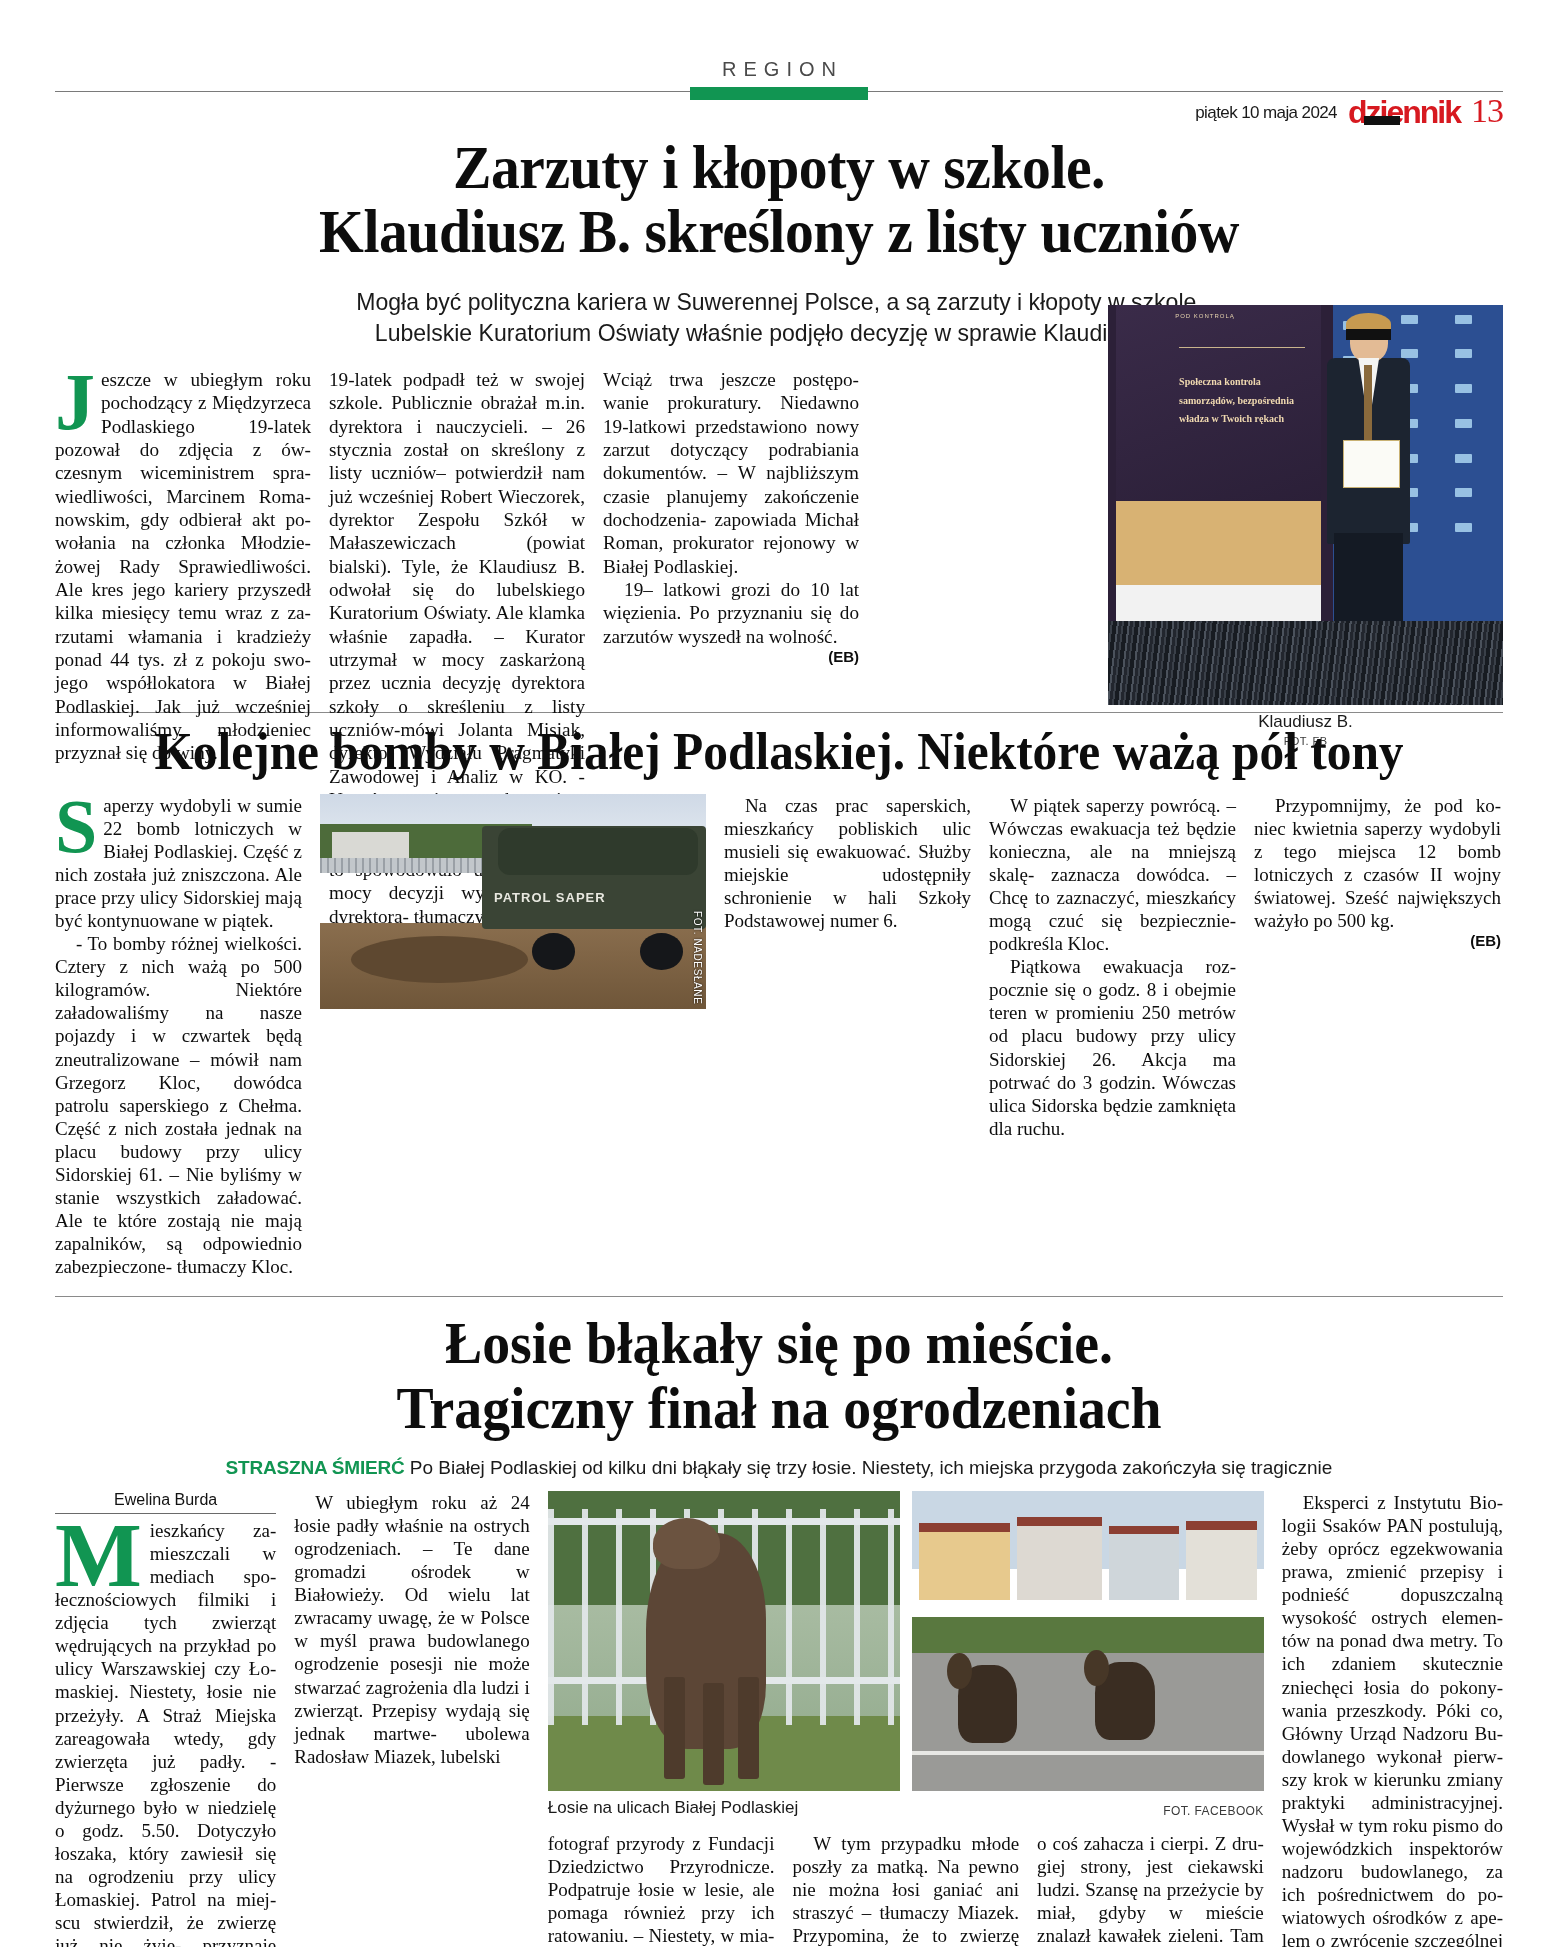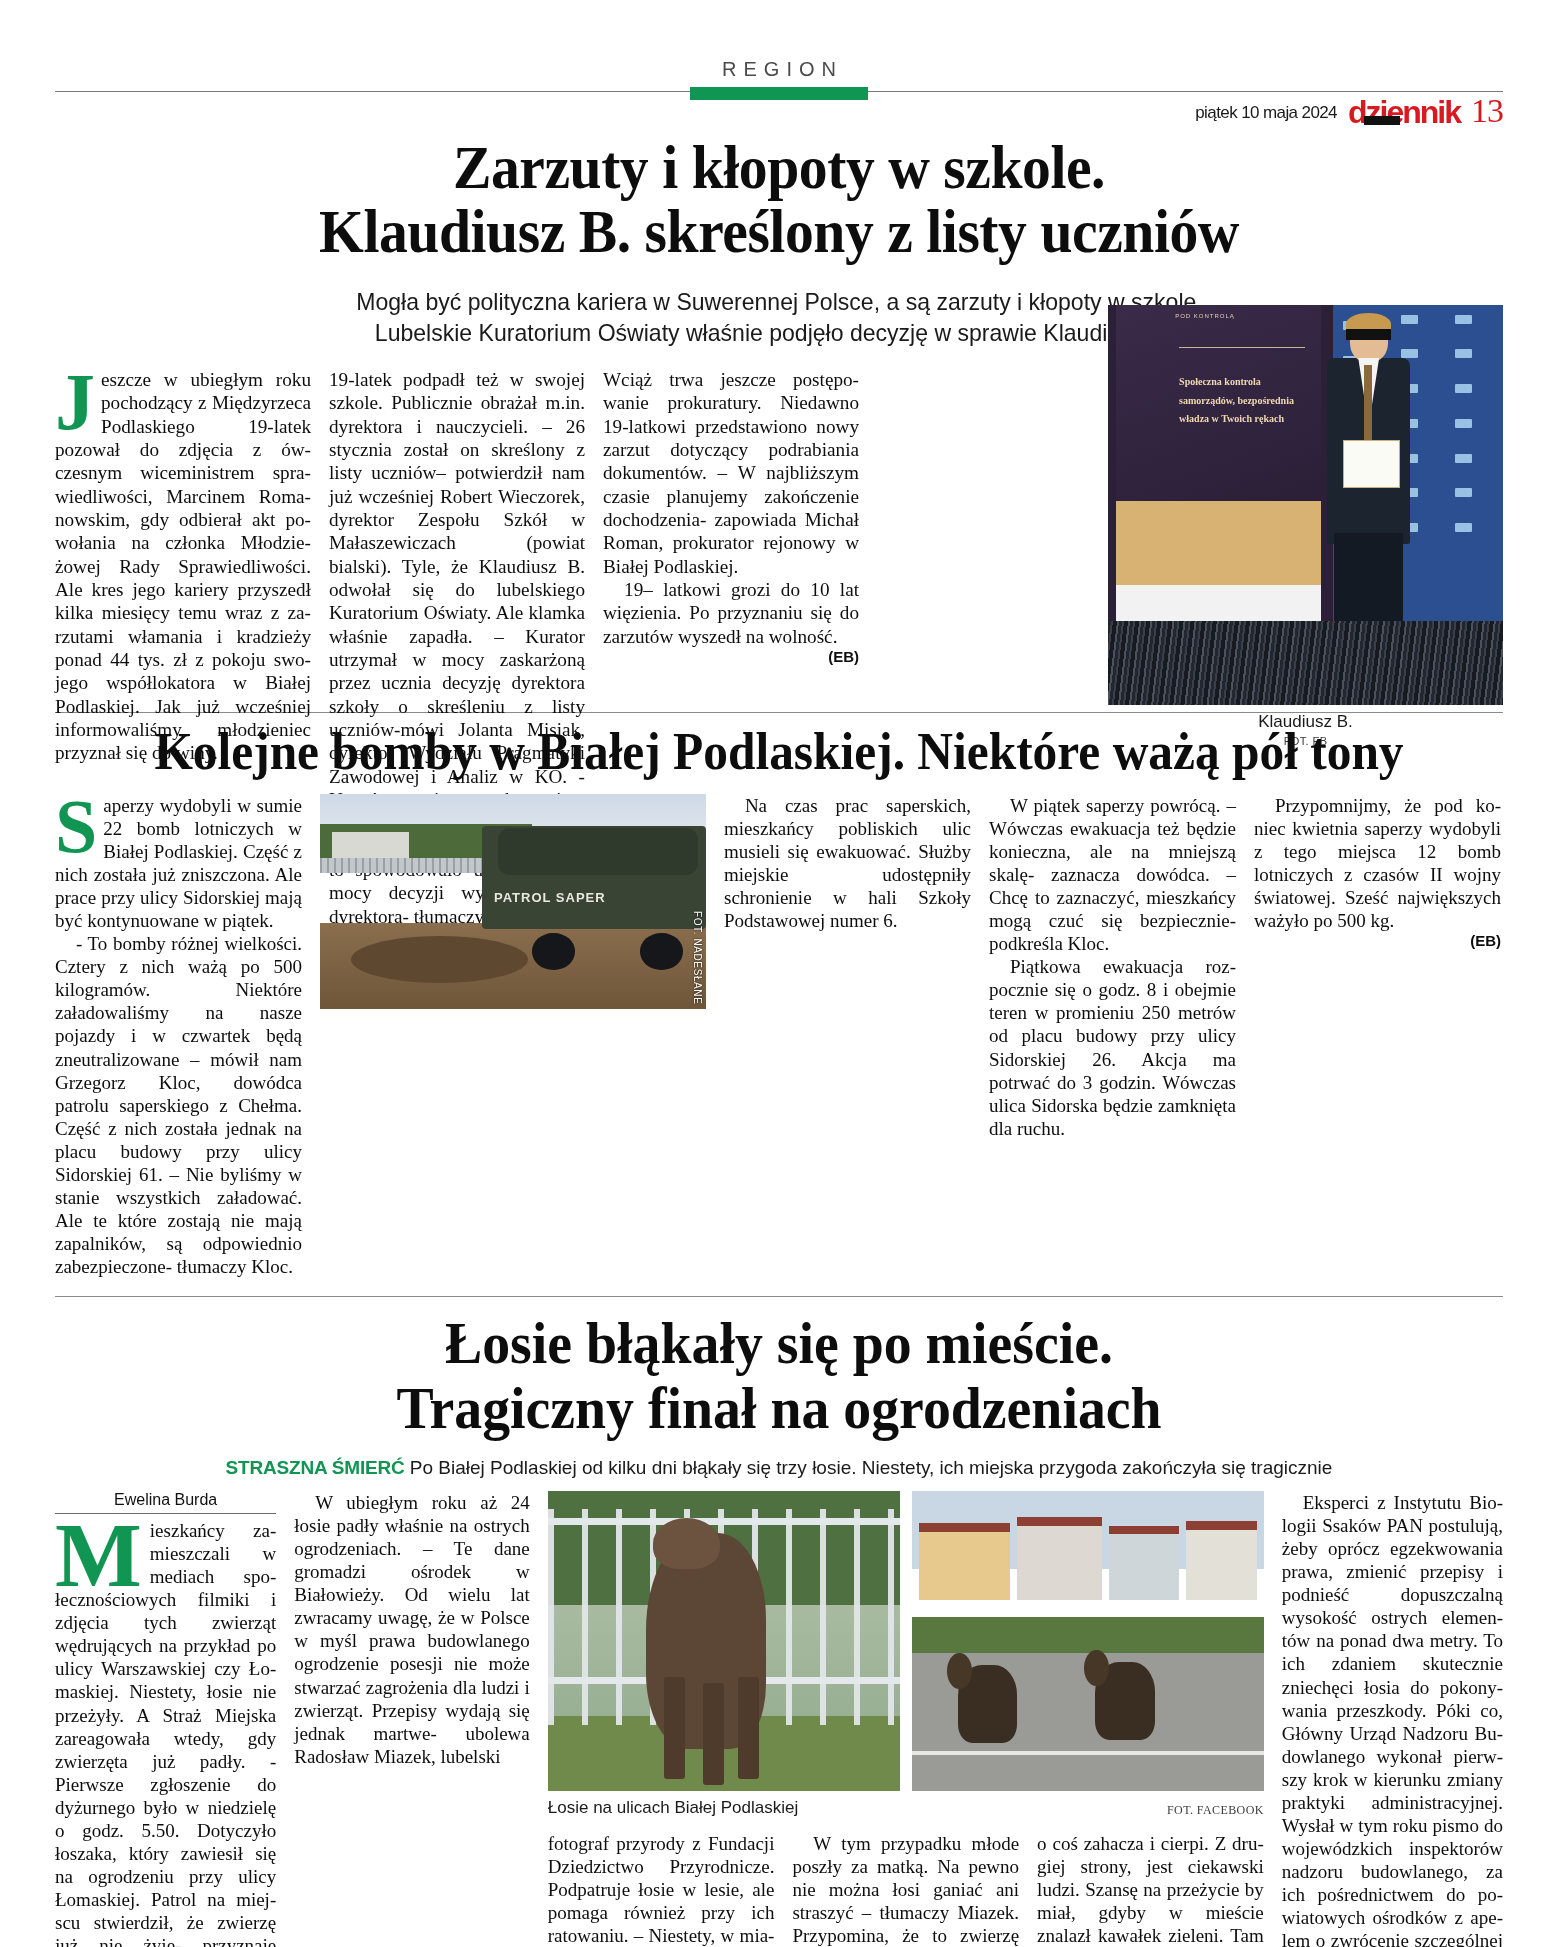--- a/index.html
+++ b/index.html
@@ -130,21 +130,21 @@
   .a3-col.wide { width:247px; }
   .a3-photos { width:716px; flex:none; position:relative; }
   .a3-photo-row { display:flex; gap:12px; }
   .a3-photo-a { width:352px; height:300px; overflow:hidden; position:relative; }
   .a3-photo-b { width:352px; height:300px; overflow:hidden; position:relative; }
   .a3-photocap {
     display:flex; justify-content:space-between; align-items:flex-end; margin-top:7px;
     font-family:"Liberation Sans", sans-serif;
   }
   .a3-photocap .t { font-size:17px; color:#1a1a1a; }
-  .a3-photocap .c { font-size:12px; color:#3a3a3a; letter-spacing:0.4px;font-family:Liberation Serif, serif; }
+  .a3-photocap .c { font-size:12px; color:#3a3a3a; letter-spacing:0.4px; }
   .a3-bottom { display:flex; gap:18px; margin-top:14px; }
   .a3-bcol { width:232px; }
   .a3-bcol p { margin:0; font-size:19px; line-height:1.215; text-align:justify; }
   .a3-col .dropcap { font-size:92px; line-height:0.72; margin-right:8px; }
 
   
   .ph { position:absolute; inset:0; }
   
   .p1-left { position:absolute; left:0; top:0; width:57%; height:100%; background:#2c2038; }
   .p1-banner { position:absolute; left:2%; top:0; width:52%; height:79%; background:linear-gradient(160deg,#3a2b49,#241a30); }

